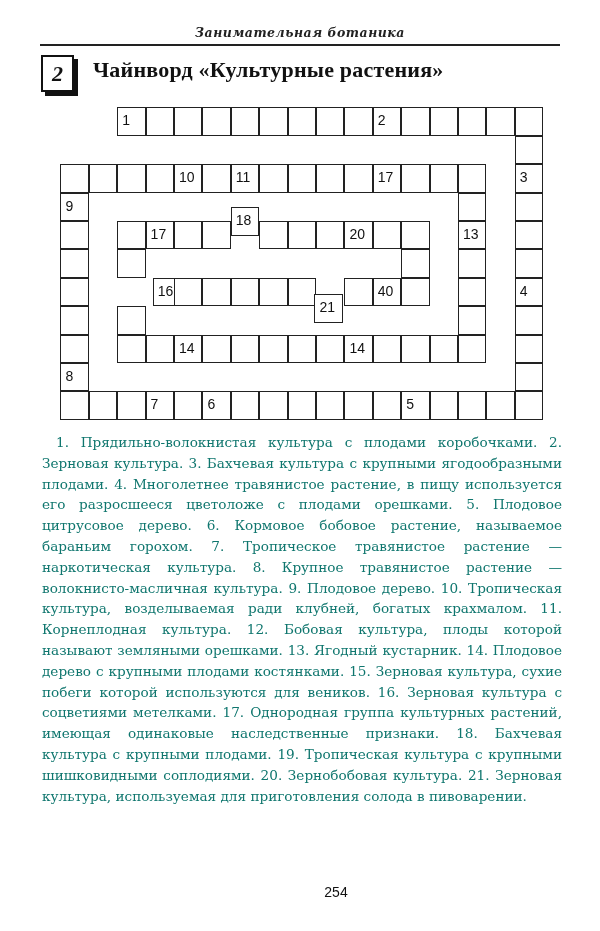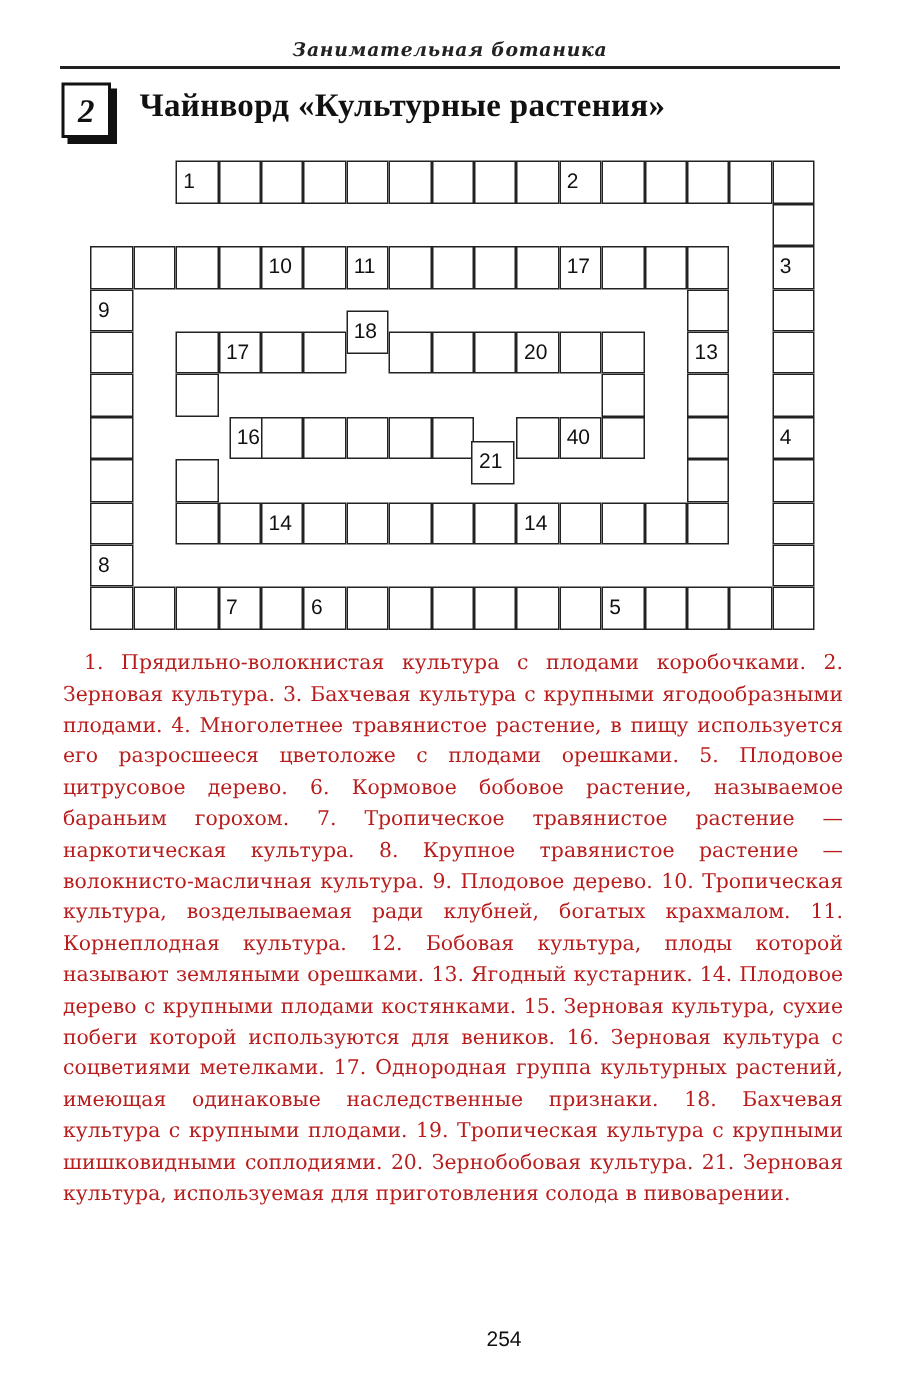--- a/index.html
+++ b/index.html
@@ -15,21 +15,21 @@
              font-family: "Liberation Serif", serif; font-weight: bold; font-style: italic; font-size: 22px; }
   .title { position: absolute; left: 93px; top: 57px; font-family: "Liberation Serif", serif;
            font-weight: bold; font-size: 22px; letter-spacing: 0.2px; }
   .grid { position: absolute; left: 61px; top: 108px; width: 484px; height: 313px; }
   .cell { position: absolute; width: 28.4px; height: 28.4px; box-sizing: border-box;
           border: 1.2px solid #222; background: #fff; margin-left: -0.6px; margin-top: -0.6px;
           font-family: "Liberation Sans", sans-serif; font-size: 14px; }
   .cell .n { position: absolute; left: 4px; top: 5px; line-height: 1; }
   .clues { position: absolute; left: 42px; top: 432px; width: 520px;
            font-family: "DejaVu Serif", serif; font-size: 13.6px; line-height: 20.8px;
-           text-align: justify; text-indent: 14px; color: #b91c1c; }
+           text-align: justify; text-indent: 14px; color: #0f766e; }
   .page-num { position: absolute; left: 0; width: 600px; top: 884px; text-align: center;
               font-family: Liberation Sans, sans-serif; font-size: 14px; padding-left: 36px; }
 </style>
 </head>
 <body>
 
 <div class="running-head">Занимательная ботаника</div>
 <div class="head-rule"></div>
 
 <div class="num-box">2</div>

